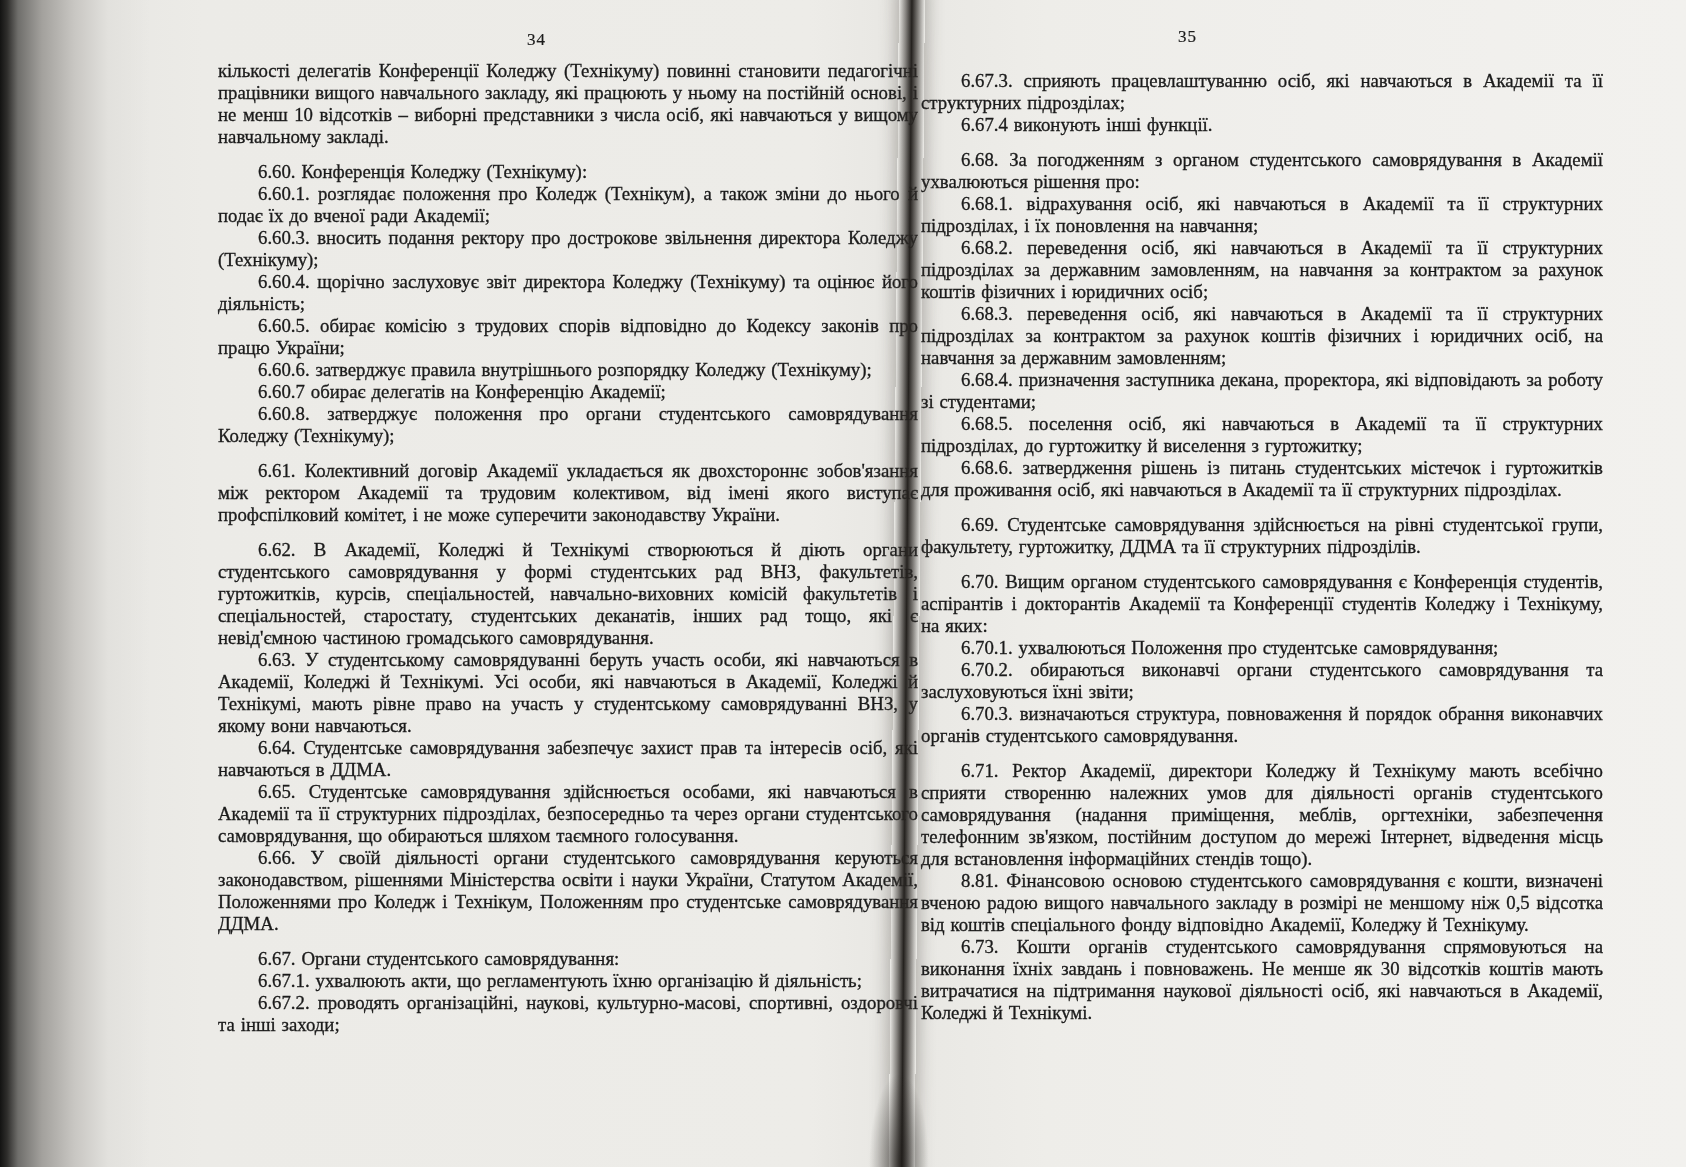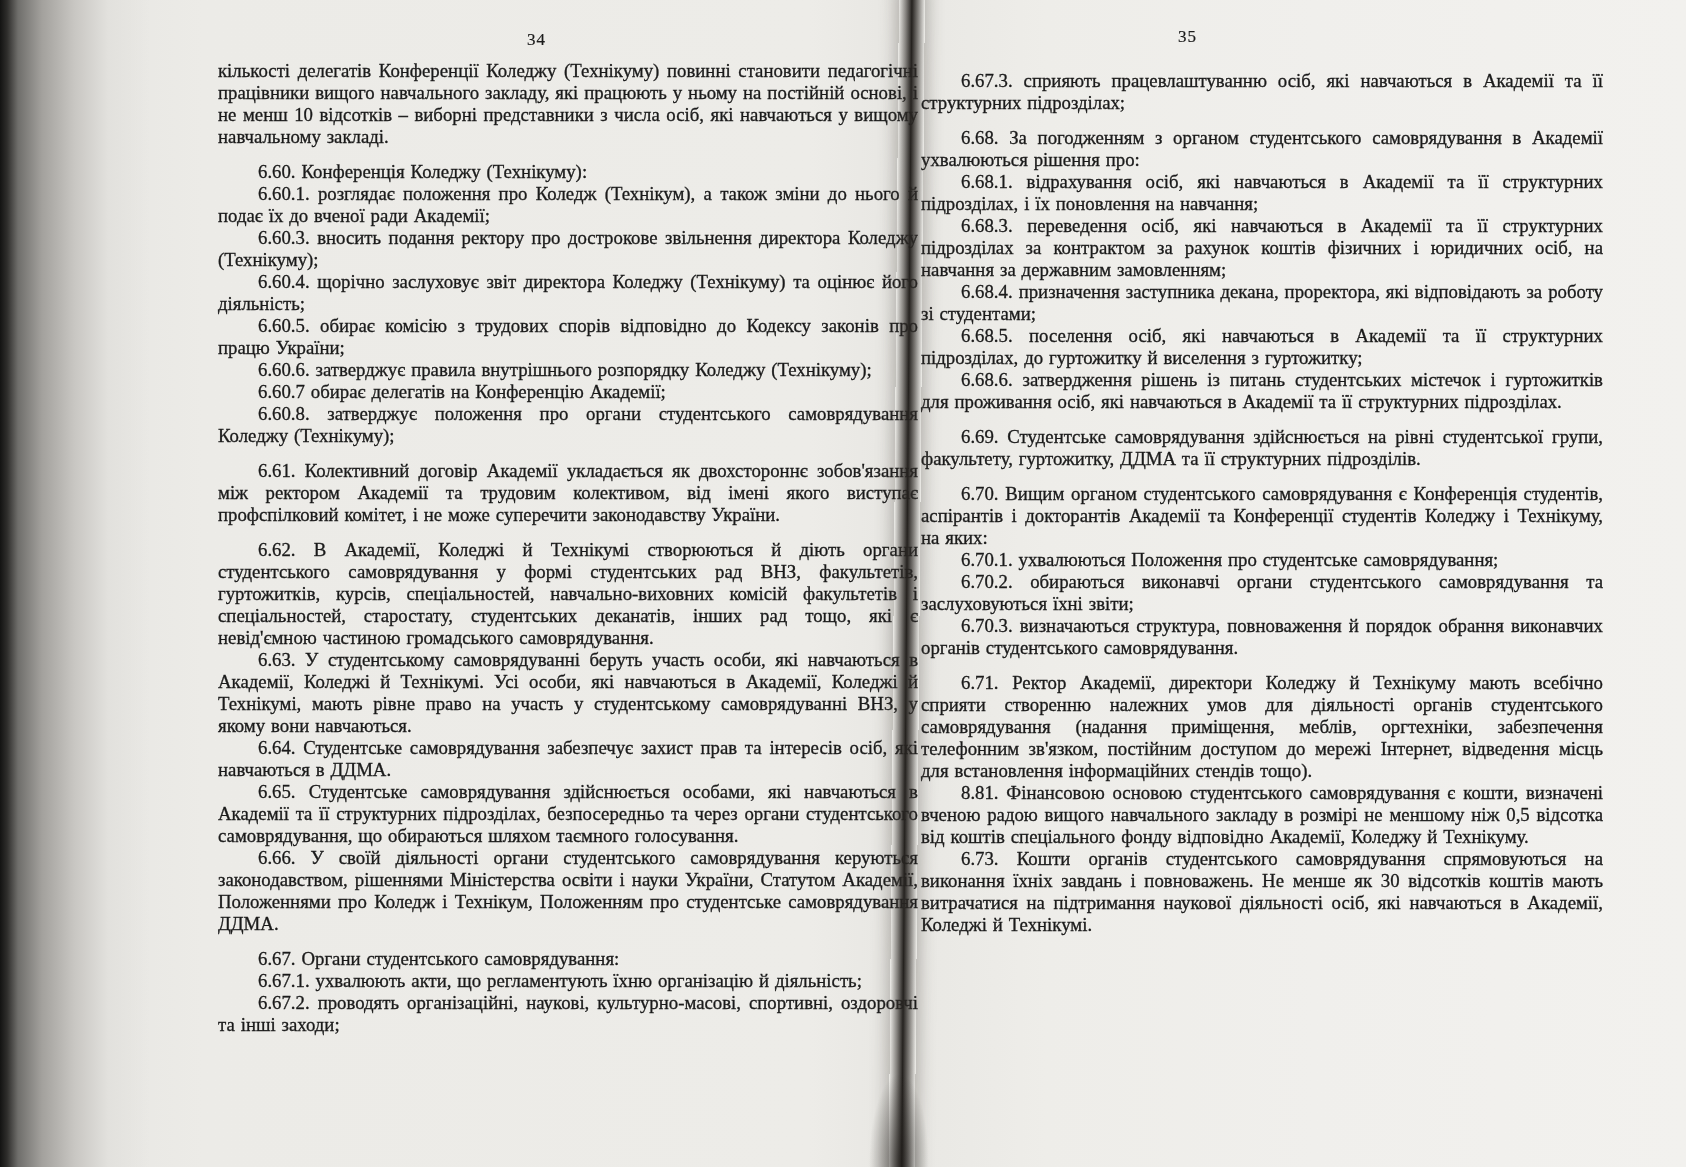--- a/index.html
+++ b/index.html
@@ -70,22 +70,24 @@
       <p class="para indent">6.64. Студентське самоврядування забезпечує захист прав та інтересів осіб, які навчаються в ДДМА.</p>
       <p class="para indent">6.65. Студентське самоврядування здійснюється особами, які навчаються в Академії та її структурних підрозділах, безпосередньо та через органи студентського самоврядування, що обираються шляхом таємного голосування.</p>
       <p class="para indent">6.66. У своїй діяльності органи студентського самоврядування керуються законодавством, рішеннями Міністерства освіти і науки України, Статутом Академії, Положеннями про Коледж і Технікум, Положенням про студентське самоврядування ДДМА.</p>
       <p class="para indent gap">6.67. Органи студентського самоврядування:</p>
       <p class="para indent">6.67.1. ухвалюють акти, що регламентують їхню організацію й діяльність;</p>
       <p class="para indent">6.67.2. проводять організаційні, наукові, культурно-масові, спортивні, оздоровчі та інші заходи;</p>
     </div>
 
   <div class="page-text" id="right-text">
       <p class="para indent">6.67.3. сприяють працевлаштуванню осіб, які навчаються в Академії та її структурних підрозділах;</p>
+      <p class="para indent">6.67.4 виконують інші функції.</p>
       <p class="para indent gap">6.68. За погодженням з органом студентського самоврядування в Академії ухвалюються рішення про:</p>
       <p class="para indent">6.68.1. відрахування осіб, які навчаються в Академії та її структурних підрозділах, і їх поновлення на навчання;</p>
+      <p class="para indent">6.68.2. переведення осіб, які навчаються в Академії та її структурних підрозділах за державним замовленням, на навчання за контрактом за рахунок коштів фізичних і юридичних осіб;</p>
       <p class="para indent">6.68.3. переведення осіб, які навчаються в Академії та її структурних підрозділах за контрактом за рахунок коштів фізичних і юридичних осіб, на навчання за державним замовленням;</p>
       <p class="para indent">6.68.4. призначення заступника декана, проректора, які відповідають за роботу зі студентами;</p>
       <p class="para indent">6.68.5. поселення осіб, які навчаються в Академії та її структурних підрозділах, до гуртожитку й виселення з гуртожитку;</p>
       <p class="para indent">6.68.6. затвердження  рішень  із  питань  студентських  містечок і гуртожитків для проживання осіб, які навчаються в Академії та її структурних підрозділах.</p>
       <p class="para indent gap">6.69. Студентське самоврядування здійснюється на рівні студентської групи, факультету, гуртожитку, ДДМА та її структурних підрозділів.</p>
       <p class="para indent gap">6.70. Вищим органом студентського самоврядування є Конференція студентів, аспірантів і докторантів Академії та Конференції студентів Коледжу і Технікуму, на яких:</p>
       <p class="para indent">6.70.1. ухвалюються Положення про студентське самоврядування;</p>
       <p class="para indent">6.70.2. обираються виконавчі органи студентського самоврядування та заслуховуються їхні звіти;</p>
       <p class="para indent">6.70.3. визначаються структура, повноваження й порядок обрання виконавчих органів студентського самоврядування.</p>
       <p class="para indent gap">6.71. Ректор Академії, директори Коледжу й Технікуму мають всебічно сприяти створенню належних умов для діяльності органів студентського самоврядування (надання приміщення, меблів, оргтехніки, забезпечення телефонним зв'язком, постійним доступом до мережі Інтернет, відведення місць для встановлення інформаційних стендів тощо).</p>

